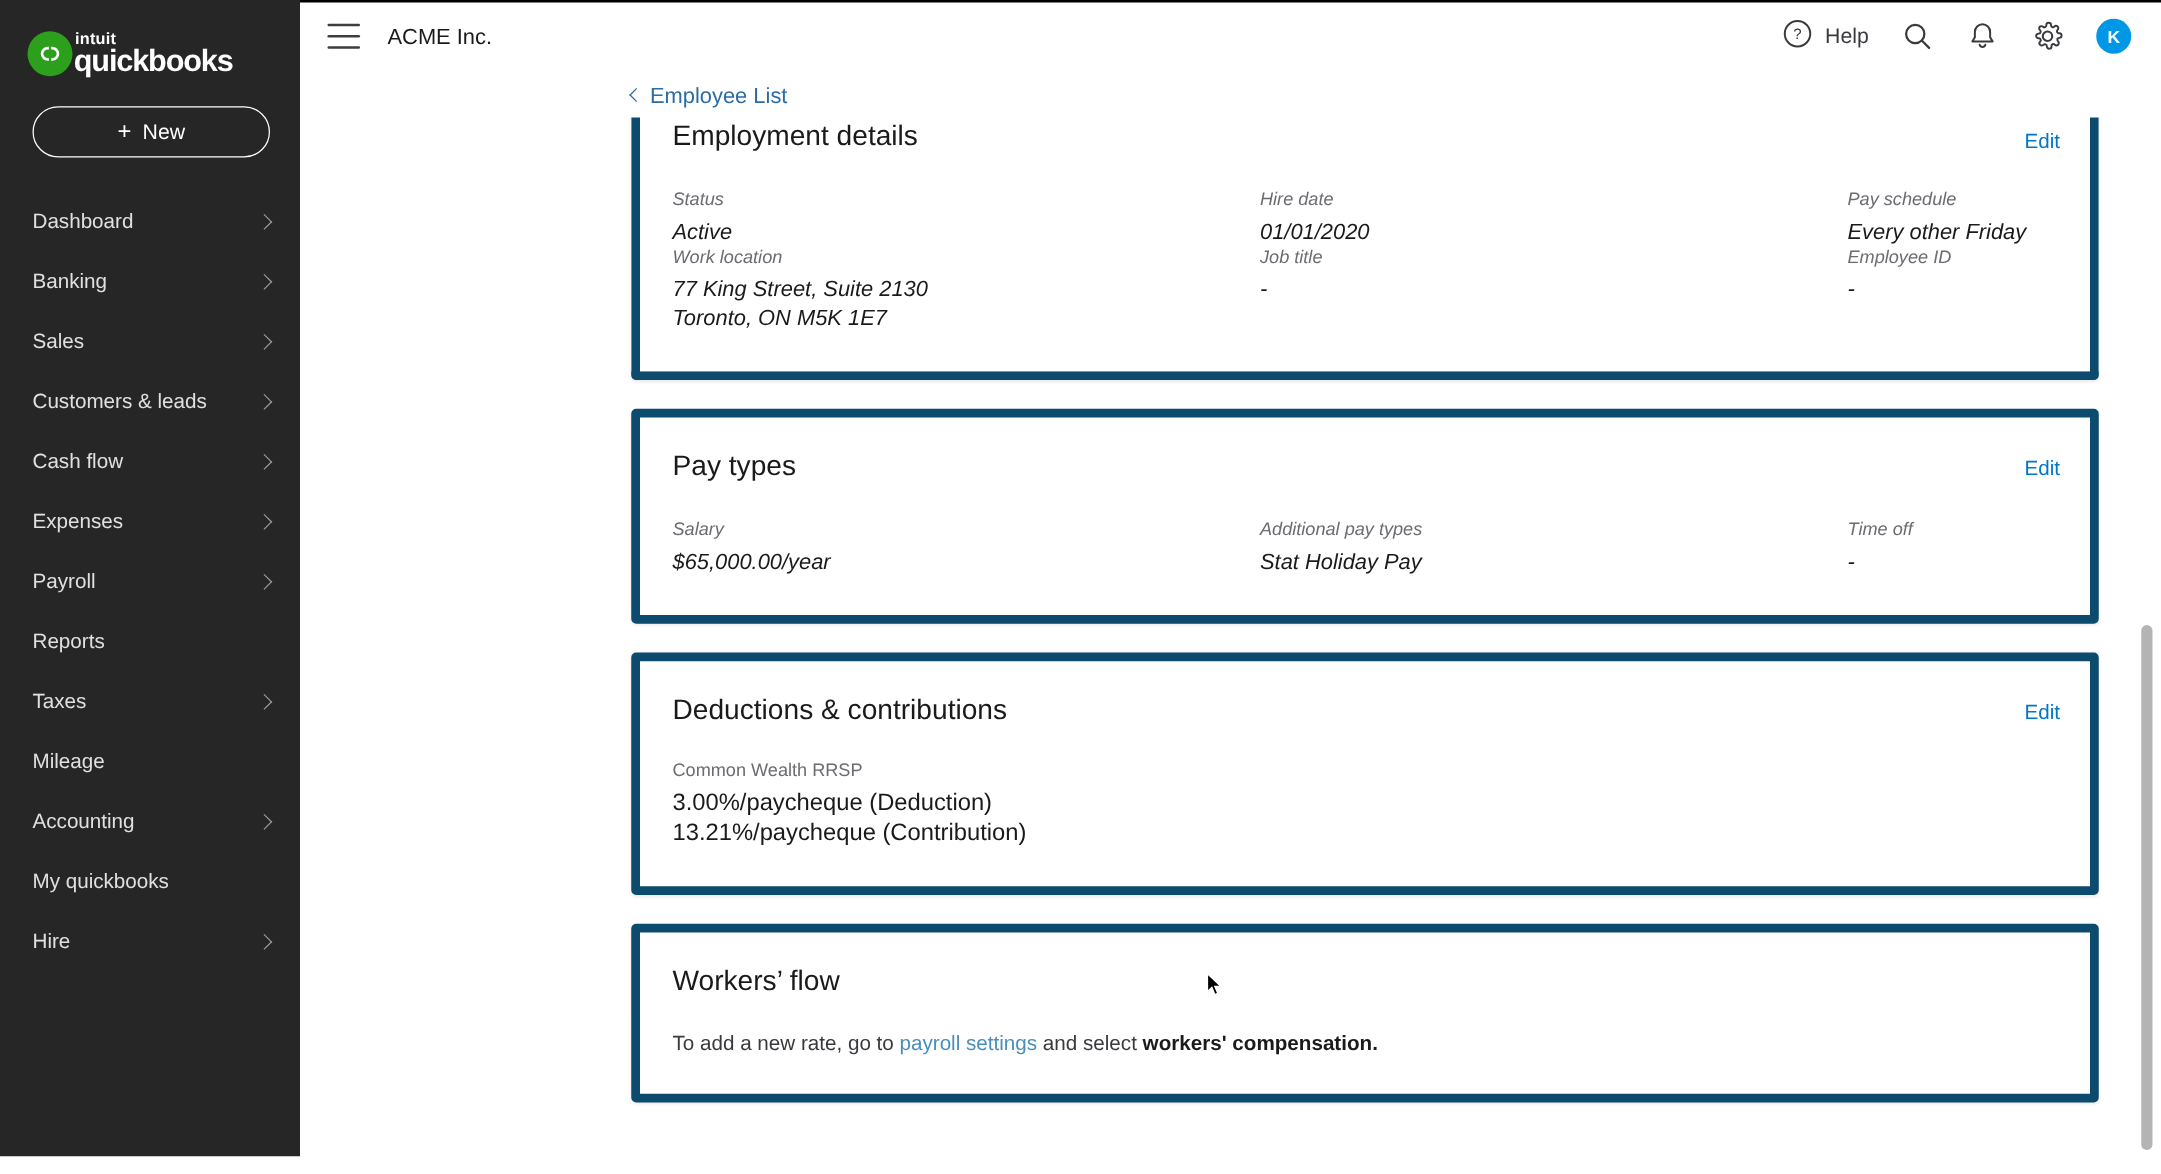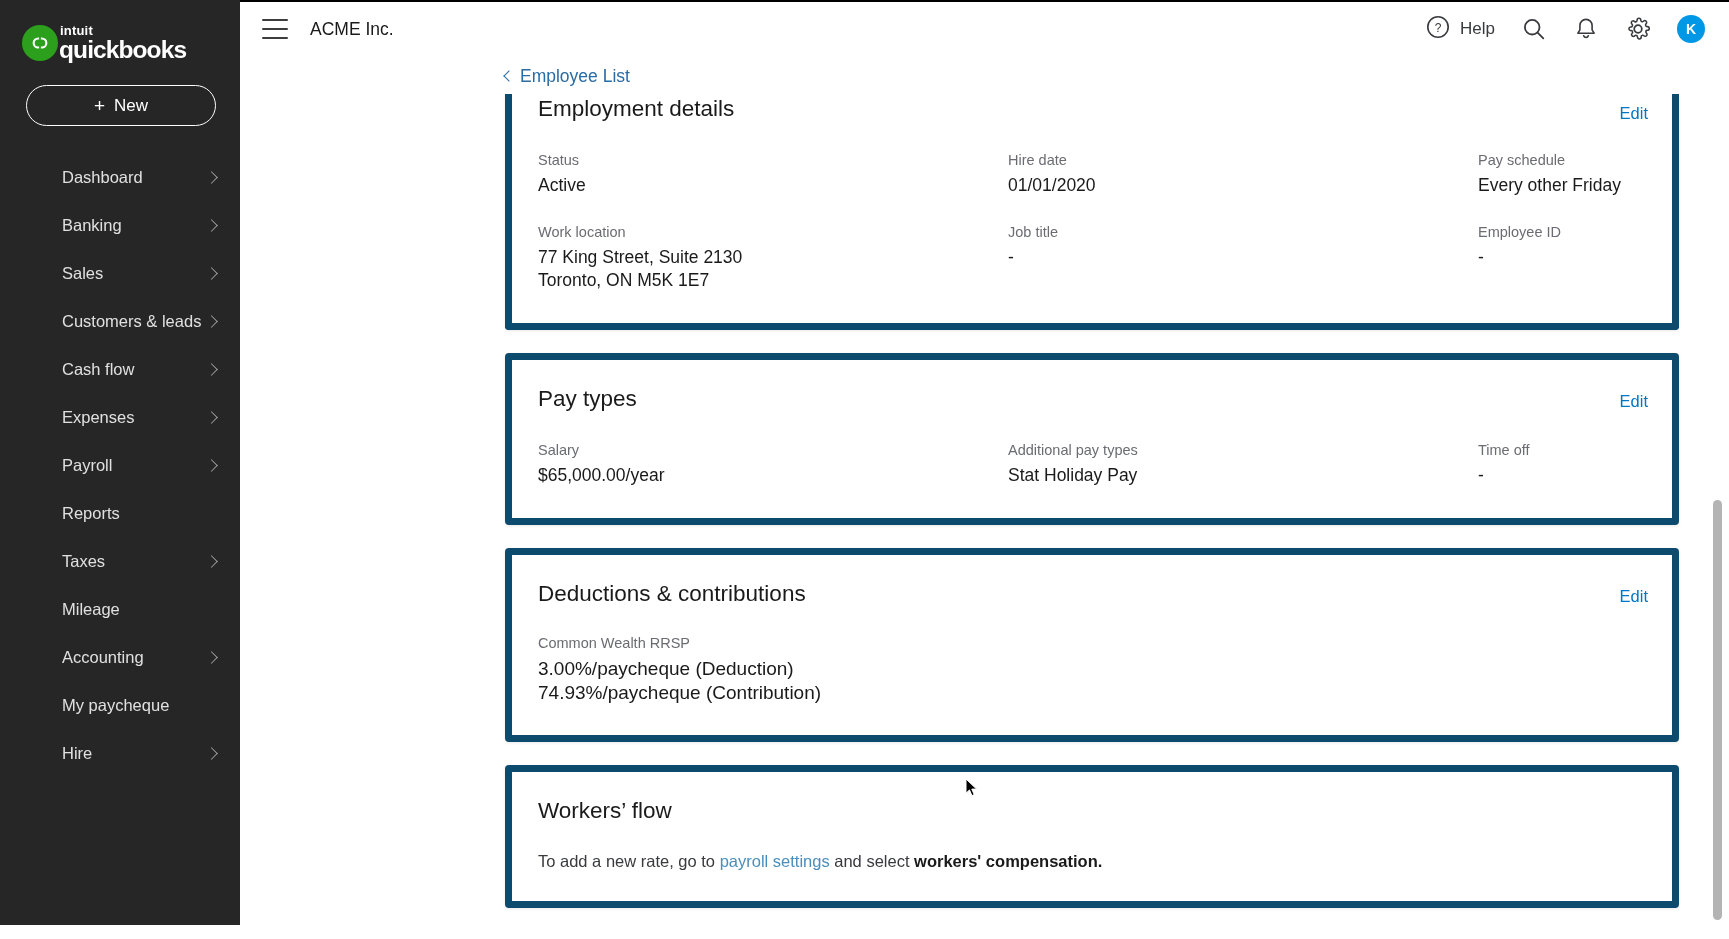--- a/index.html
+++ b/index.html
@@ -72,21 +72,21 @@
     font-family: "Liberation Sans", sans-serif;
     display: flex;
     align-items: center;
     justify-content: center;
     gap: 9px;
     cursor: pointer;
   }
   .new-btn .plus { font-size: 19px; font-weight: 400; line-height: 1; }
   .new-btn .lbl { font-weight: 400; }
 
-  .nav { margin-top: 27px; padding-left: 36px; }
+  .nav { margin-top: 27px; }
   .nav-item {
     height: 48px;
     display: flex;
     align-items: center;
     padding: 0 18px 0 26px;
     color: #e0e0e0;
     font-size: 16.5px;
     cursor: pointer;
     position: relative;
   }
@@ -225,21 +225,21 @@
     color: #0077c5;
     cursor: pointer;
   }
   .edit-link.t1 { top: 18px; }
   .edit-link.t2 { top: 32px; }
 
   .grid3 {
     display: grid;
     grid-template-columns: 470px 470px 1fr;
     margin-top: 30px;
-    row-gap: 26px;
+    font-style: italic;
   }
   .field-label {
     font-size: 14.5px;
     color: #6b6c72;
     margin-bottom: 6px;
   }
   .field-value {
     font-size: 17.5px;
     color: #1a1a1a;
     line-height: 1.35;
@@ -361,21 +361,21 @@
         </div>
         <div class="nav-item">
           <span class="nav-label">Mileage</span>
           <span class="chev hidden"></span>
         </div>
         <div class="nav-item">
           <span class="nav-label">Accounting</span>
           <span class="chev"></span>
         </div>
         <div class="nav-item">
-          <span class="nav-label">My paycheque</span>
+          <span class="nav-label">My quickbooks</span>
           <span class="chev hidden"></span>
         </div>
         <div class="nav-item">
           <span class="nav-label">Hire</span>
           <span class="chev"></span>
         </div>
       </nav>
   </aside>
 
   <div class="main">
@@ -483,21 +483,21 @@
               <div class="field-value dash">-</div>
             </div>
           </div>
         </section>
 
         <section class="card">
           <div class="card-title">Deductions &amp; contributions</div>
           <div class="edit-link t2">Edit</div>
           <div class="ded-label">Common Wealth RRSP</div>
           <div class="ded-line">3.00%/paycheque (Deduction)</div>
-          <div class="ded-line">74.93%/paycheque (Contribution)</div>
+          <div class="ded-line">13.21%/paycheque (Contribution)</div>
         </section>
 
         <section class="card">
           <div class="card-title">Workers’ flow</div>
           <div class="wc-text">
             <span>To add a new rate, go to </span><a>payroll settings</a><span> and select </span><b>workers' compensation.</b>
           </div>
         </section>
 
       </div>

